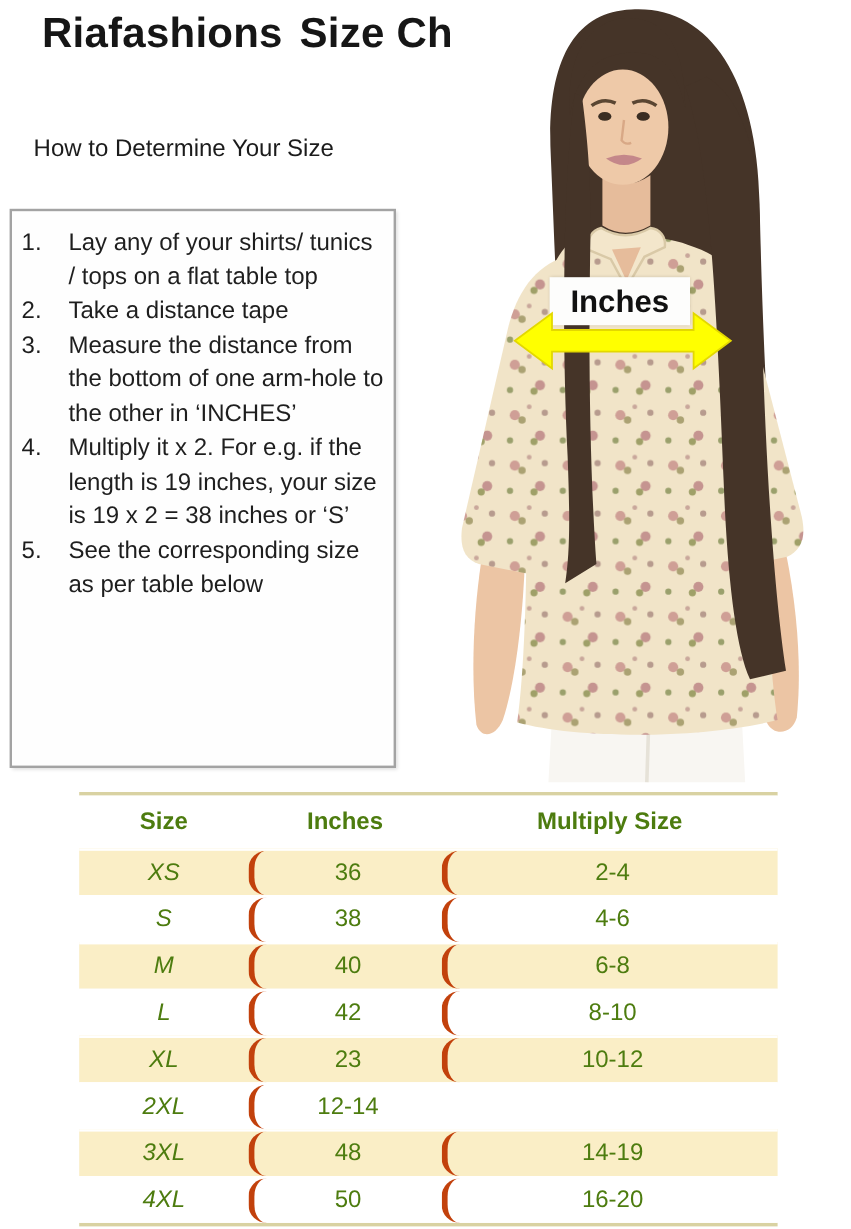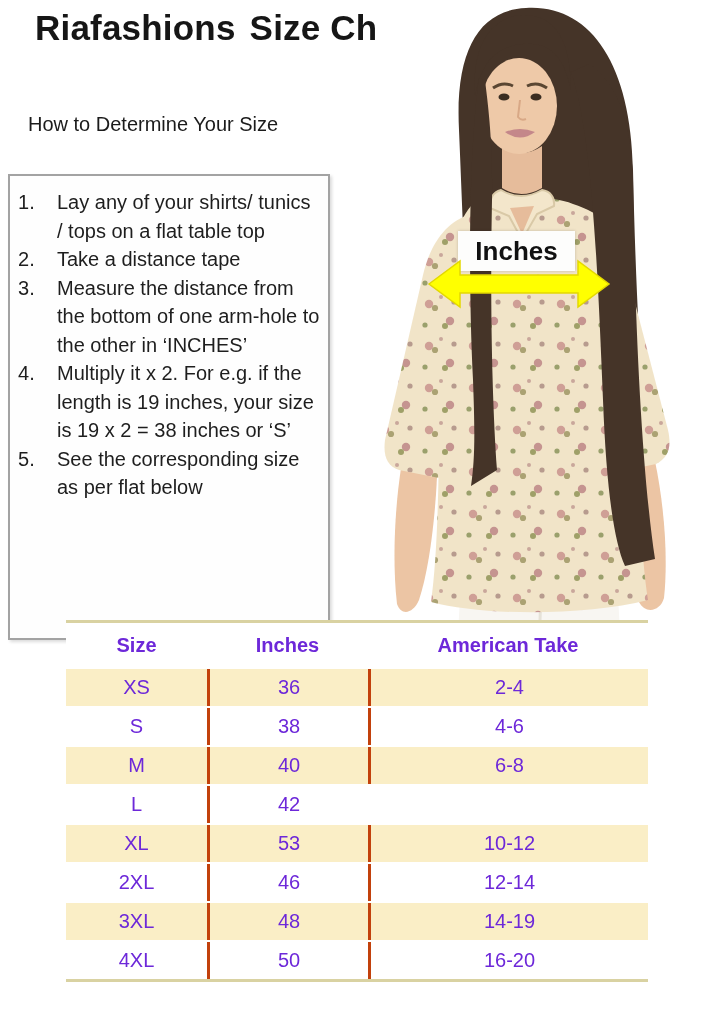--- a/index.html
+++ b/index.html
@@ -49,52 +49,52 @@
   .photo svg.figure{position:absolute;left:0;top:0;}
   .inches-label{
     position:absolute;left:83px;top:231px;width:117px;height:40px;
     background:#fdfdfc;box-shadow:0 0 3px rgba(0,0,0,.18);
     display:flex;align-items:center;justify-content:center;
     font-size:26px;font-weight:bold;color:#111;
   }
   .measure-arrow{position:absolute;left:52px;top:257px;}
   
   .size-table{
-    position:absolute;left:66px;top:620px;width:582px;
+    position:absolute;left:66px;top:660px;width:582px;
     border-top:3px solid #d9d2a2;border-bottom:3px solid #d9d2a2;
-    font-size:20px;color:#6d28d9;
+    font-size:20px;color:#4d7c0f;
   }
   .trow{
     display:grid;grid-template-columns:141px 161px 280px;
     align-items:center;text-align:center;
   }
   .trow.head{height:44px;font-weight:bold;font-size:20px;background:#fff;}
   .trow.data{height:37px;border-top:2px solid #ffffff;background:#fff;}
   .trow.data.alt{background:#faeec6;}
-  .trow.data .cell + .cell{border-left:3px solid #c2410c;height:100%;
-    display:flex;align-items:center;justify-content:center;}
+  .trow.data .cell + .cell{border-left:5px solid #c2410c;height:100%;
+    display:flex;align-items:center;justify-content:center;border-radius:15px;}
   .trow.data .cell:first-child{height:100%;
-    display:flex;align-items:center;justify-content:center;}
+    display:flex;align-items:center;justify-content:center;font-style:italic;}
 </style>
 </head>
 <body>
 
 <div class="page-title">
   <span class="brand">Riafashions</span><span>Size Chart</span>
 </div>
 
 <div class="howto">How to Determine Your Size</div>
 
 <div class="instructions-box">
   <ol>
       <li>Lay any of your shirts/ tunics / tops on a flat table top</li>
       <li>Take a distance tape</li>
       <li>Measure the distance from the bottom of one arm-hole to the other in ‘INCHES’</li>
       <li>Multiply it x 2. For e.g. if the length is 19 inches, your size is 19 x 2 = 38 inches or ‘S’</li>
-      <li>See the corresponding size as per flat below</li>
+      <li>See the corresponding size as per table below</li>
     </ol>
 </div>
 
 <div class="photo">
   <svg class="figure" width="334" height="652" viewBox="0 0 334 652">
     <defs>
       <pattern id="floral" width="44" height="42" patternUnits="userSpaceOnUse">
         <rect width="44" height="42" fill="#f1e4c8"></rect>
         <circle cx="10" cy="10" r="4.2" fill="#cf9f96"></circle>
         <circle cx="16" cy="14" r="3.1" fill="#aba273"></circle>
@@ -147,50 +147,50 @@
   </div>
   <svg class="measure-arrow" width="184" height="54" viewBox="0 0 184 54">
     <polygon points="2,27 33,4 33,18 151,18 151,4 182,27 151,50 151,36 33,36 33,50" fill="#ffff00" stroke="#e3d800" stroke-width="1.5"></polygon>
   </svg>
 </div>
 
 <div class="size-table">
   <div class="trow head">
     <div class="cell">Size</div>
     <div class="cell">Inches</div>
-    <div class="cell">American Take</div>
+    <div class="cell">Multiply Size</div>
   </div>
   <div id="table-body">
       <div class="trow data alt">
         <div class="cell">XS</div>
         <div class="cell">36</div>
         <div class="cell">2-4</div>
       </div>
       <div class="trow data">
         <div class="cell">S</div>
         <div class="cell">38</div>
         <div class="cell">4-6</div>
       </div>
       <div class="trow data alt">
         <div class="cell">M</div>
         <div class="cell">40</div>
         <div class="cell">6-8</div>
       </div>
       <div class="trow data">
         <div class="cell">L</div>
         <div class="cell">42</div>
+        <div class="cell">8-10</div>
       </div>
       <div class="trow data alt">
         <div class="cell">XL</div>
-        <div class="cell">53</div>
+        <div class="cell">23</div>
         <div class="cell">10-12</div>
       </div>
       <div class="trow data">
         <div class="cell">2XL</div>
-        <div class="cell">46</div>
         <div class="cell">12-14</div>
       </div>
       <div class="trow data alt">
         <div class="cell">3XL</div>
         <div class="cell">48</div>
         <div class="cell">14-19</div>
       </div>
       <div class="trow data">
         <div class="cell">4XL</div>
         <div class="cell">50</div>

